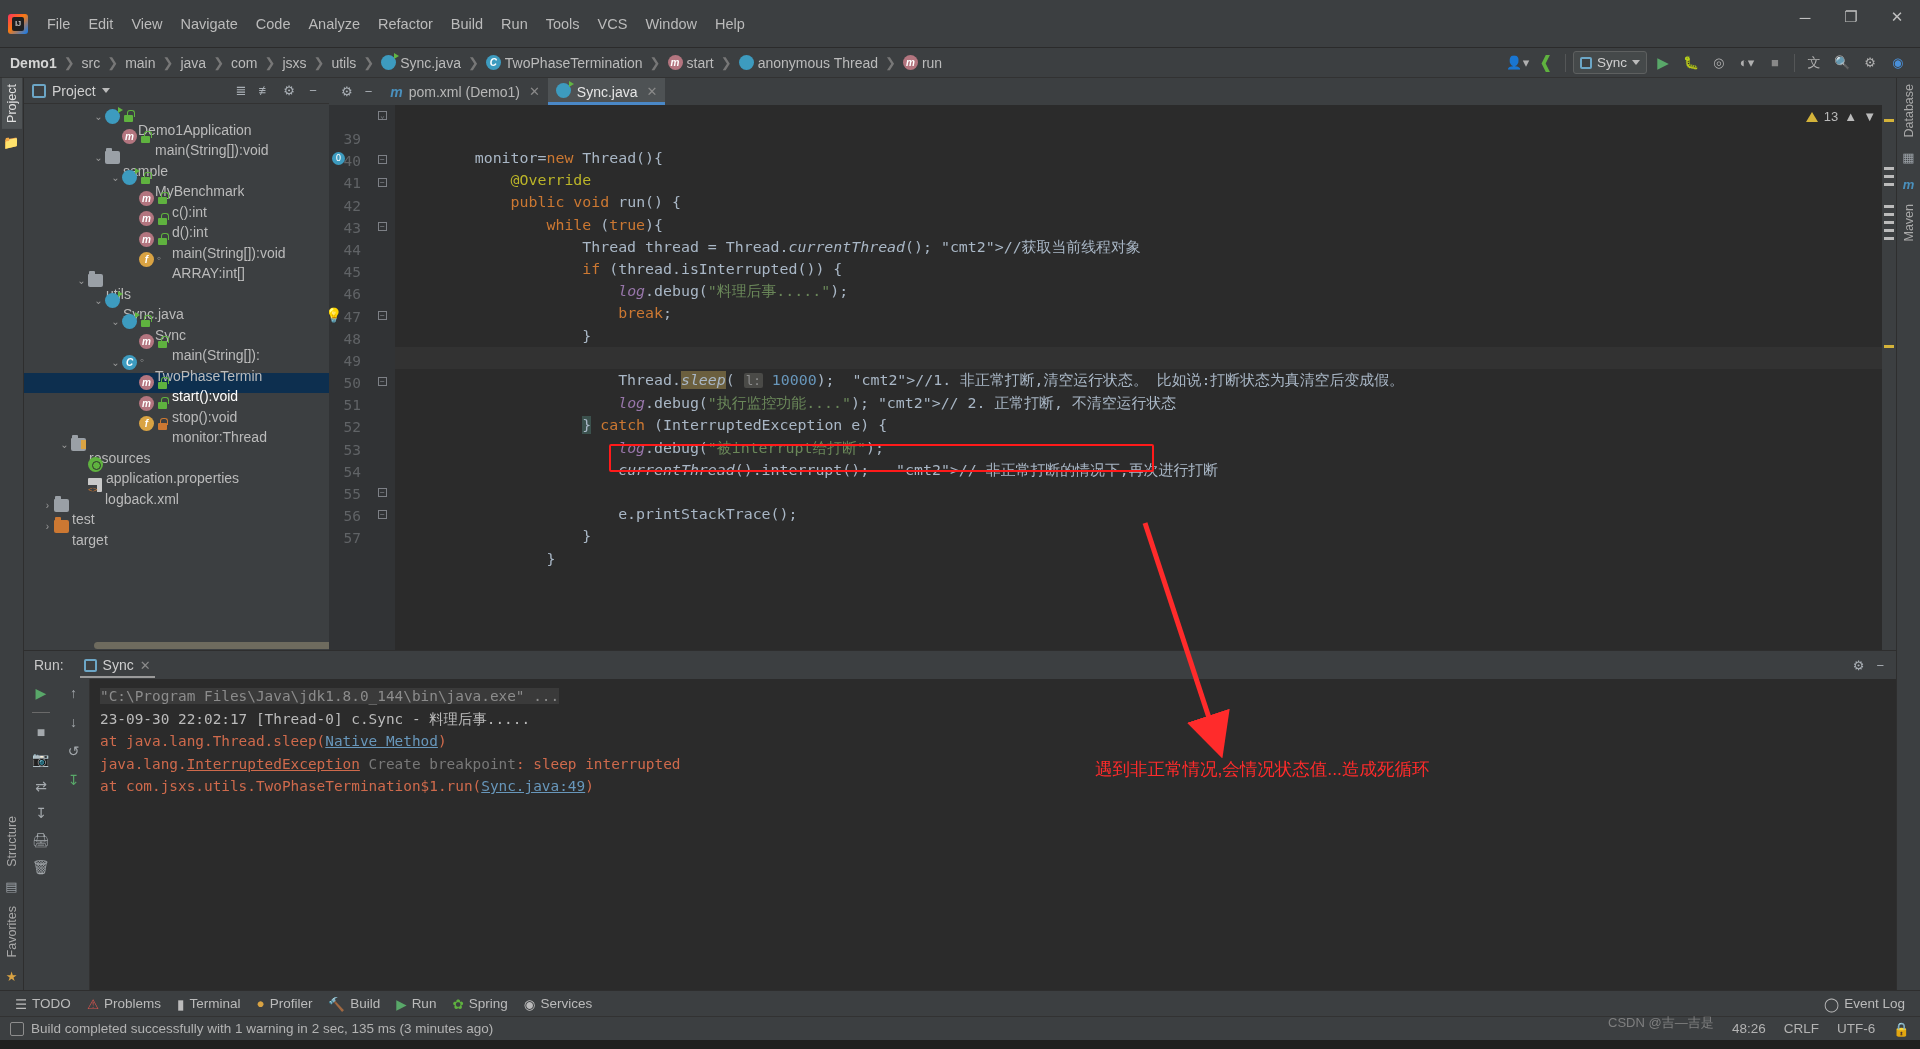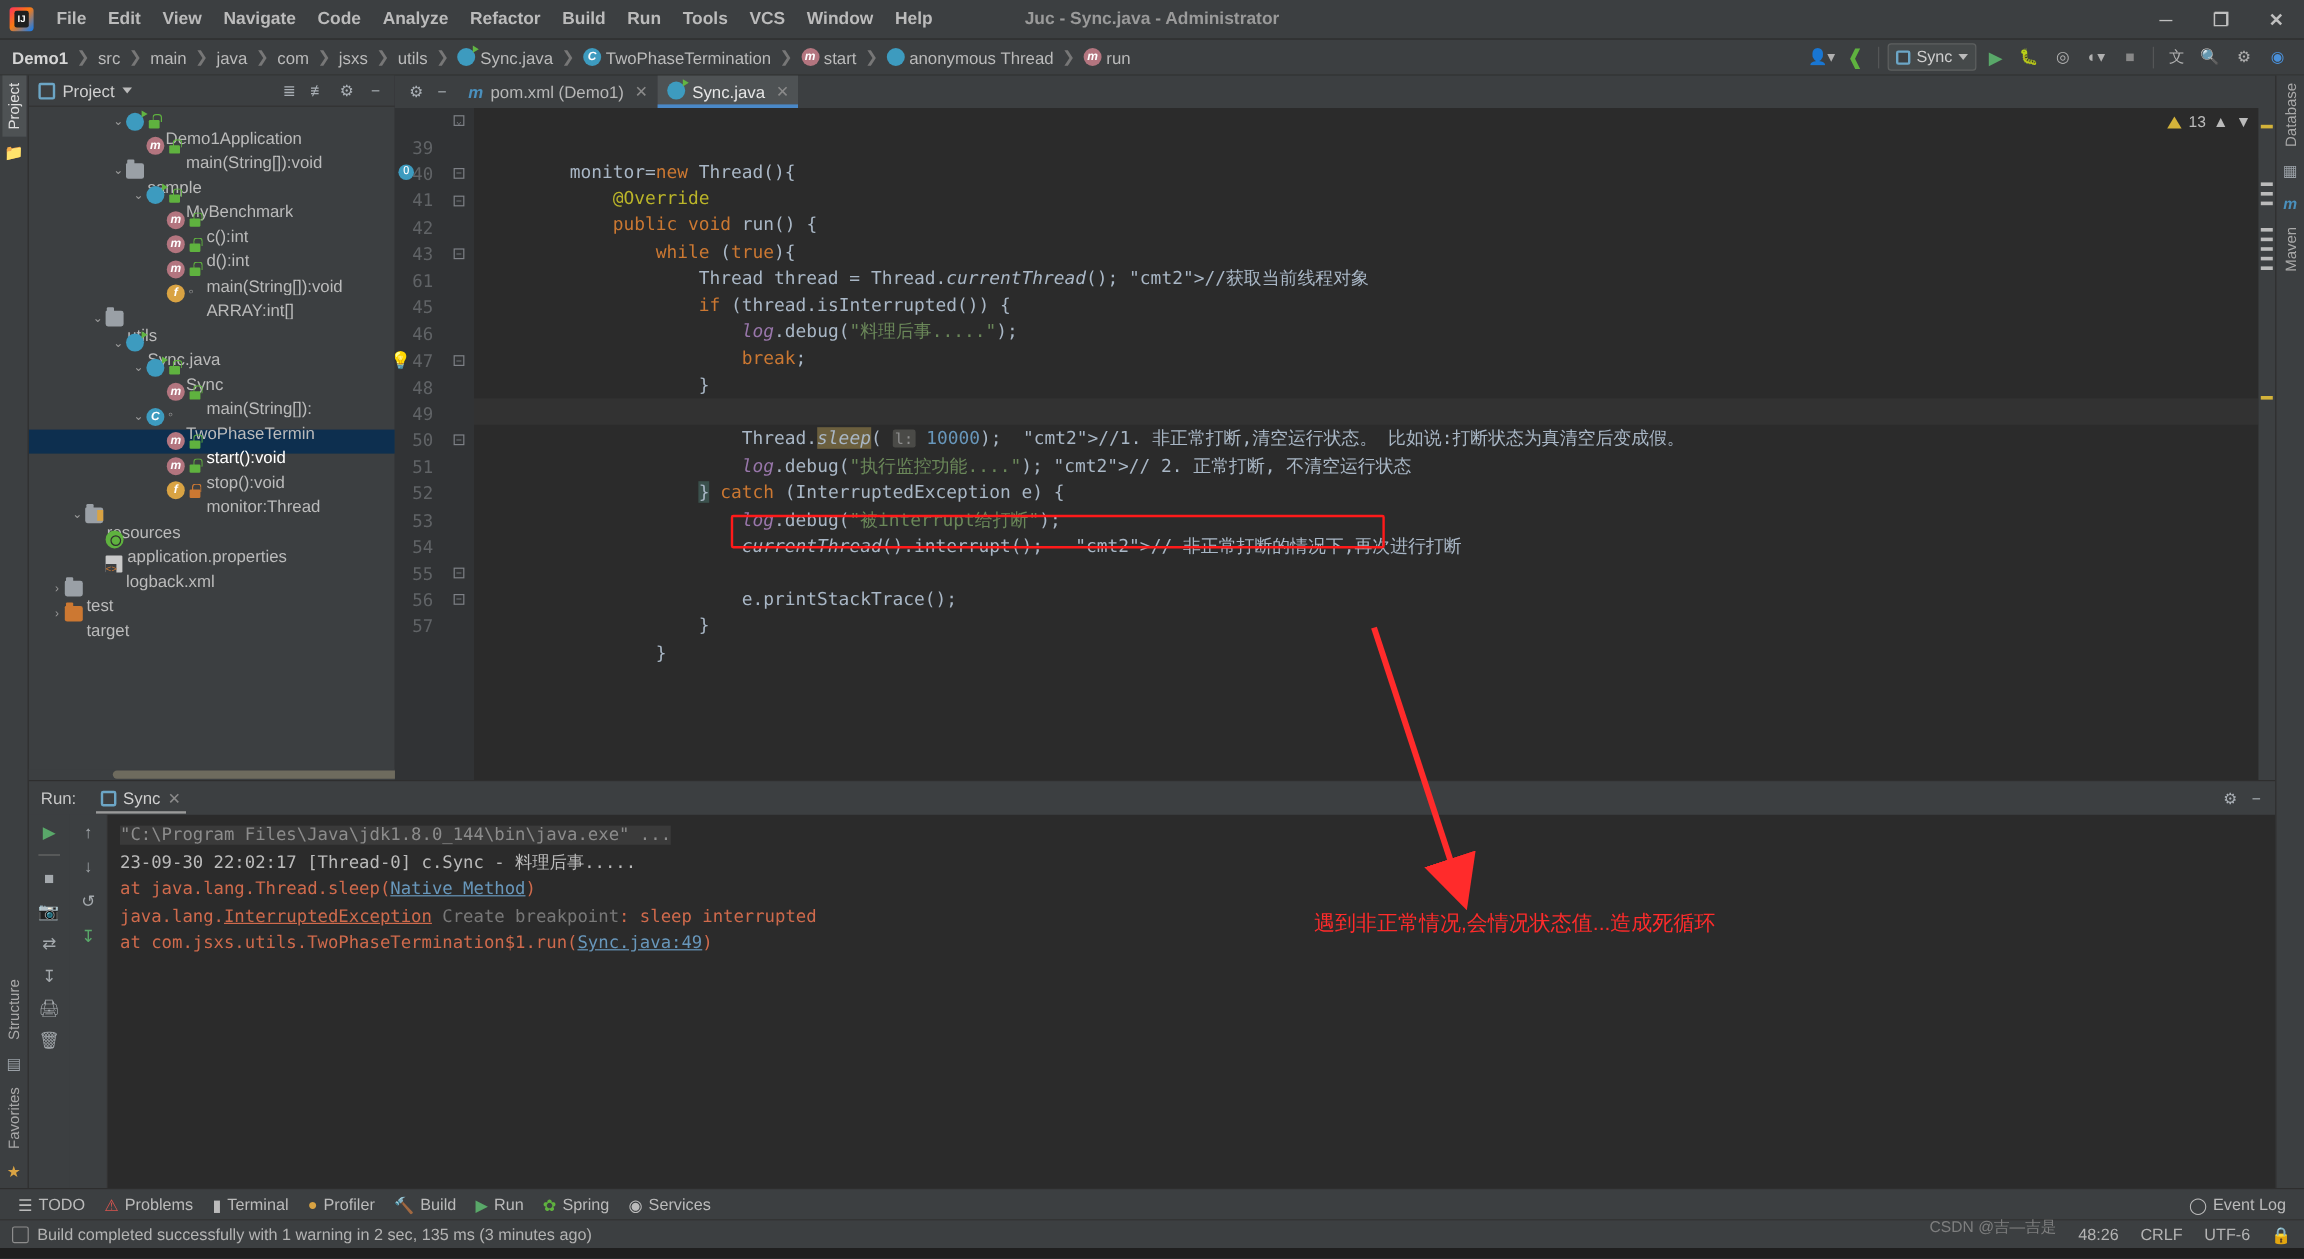--- a/index.html
+++ b/index.html
@@ -7,22 +7,22 @@
     width: 1920px; height: 1049px;
     background: #3c3f41;
     font-family: "Liberation Sans", sans-serif;
     overflow: hidden;
     color: #bbbbbb;
   }
   .app { position: relative; width: 1920px; height: 1049px; display: flex; flex-direction: column; }
 
   
   .titlebar {
-    height: 33px; background: #3c3f41; display: flex; align-items: center;
-    border-bottom: 1px solid #2b2b2b; flex: none; position: relative; font-weight: bold;
+    height: 48px; background: #3c3f41; display: flex; align-items: center;
+    border-bottom: 1px solid #2b2b2b; flex: none; position: relative;
   }
   .ij-logo {
     width: 20px; height: 20px; margin: 0 10px 0 8px; border-radius: 3px;
     background: linear-gradient(135deg,#fe315d 0%,#f97a12 45%,#087cfa 100%);
     position: relative; flex: none;
   }
   .ij-logo::after {
     content: ""; position: absolute; left: 4px; top: 3px; width: 12px; height: 14px;
     background: #1f1f1f; border-radius: 2px;
   }
@@ -262,21 +262,20 @@
       <div class="menu-item">Code</div>
       <div class="menu-item">Analyze</div>
       <div class="menu-item">Refactor</div>
       <div class="menu-item">Build</div>
       <div class="menu-item">Run</div>
       <div class="menu-item">Tools</div>
       <div class="menu-item">VCS</div>
       <div class="menu-item">Window</div>
       <div class="menu-item">Help</div>
     </div>
-    <div class="win-title">Juc - Sync.java - Administrator</div>
     <div class="win-ctrls">
       <div class="win-btn">─</div>
       <div class="win-btn">❐</div>
       <div class="win-btn close">✕</div>
     </div>
   </div>
 
   <div class="navbar">
     <div class="crumbs">
       <div class="crumb bold">
@@ -615,21 +614,21 @@
                   <span class="fold">−</span>
                 </div>
                 <div class="gline">
                   <span class="gnum">42</span>
                   <span class="fold">−</span>
                 </div>
                 <div class="gline">
                   <span class="gnum">43</span>
                 </div>
                 <div class="gline">
-                  <span class="gnum">61</span>
+                  <span class="gnum">44</span>
                   <span class="fold">−</span>
                 </div>
                 <div class="gline">
                   <span class="gnum">45</span>
                 </div>
                 <div class="gline">
                   <span class="gnum">46</span>
                 </div>
                 <div class="gline">
                   <span class="gnum">47</span>

